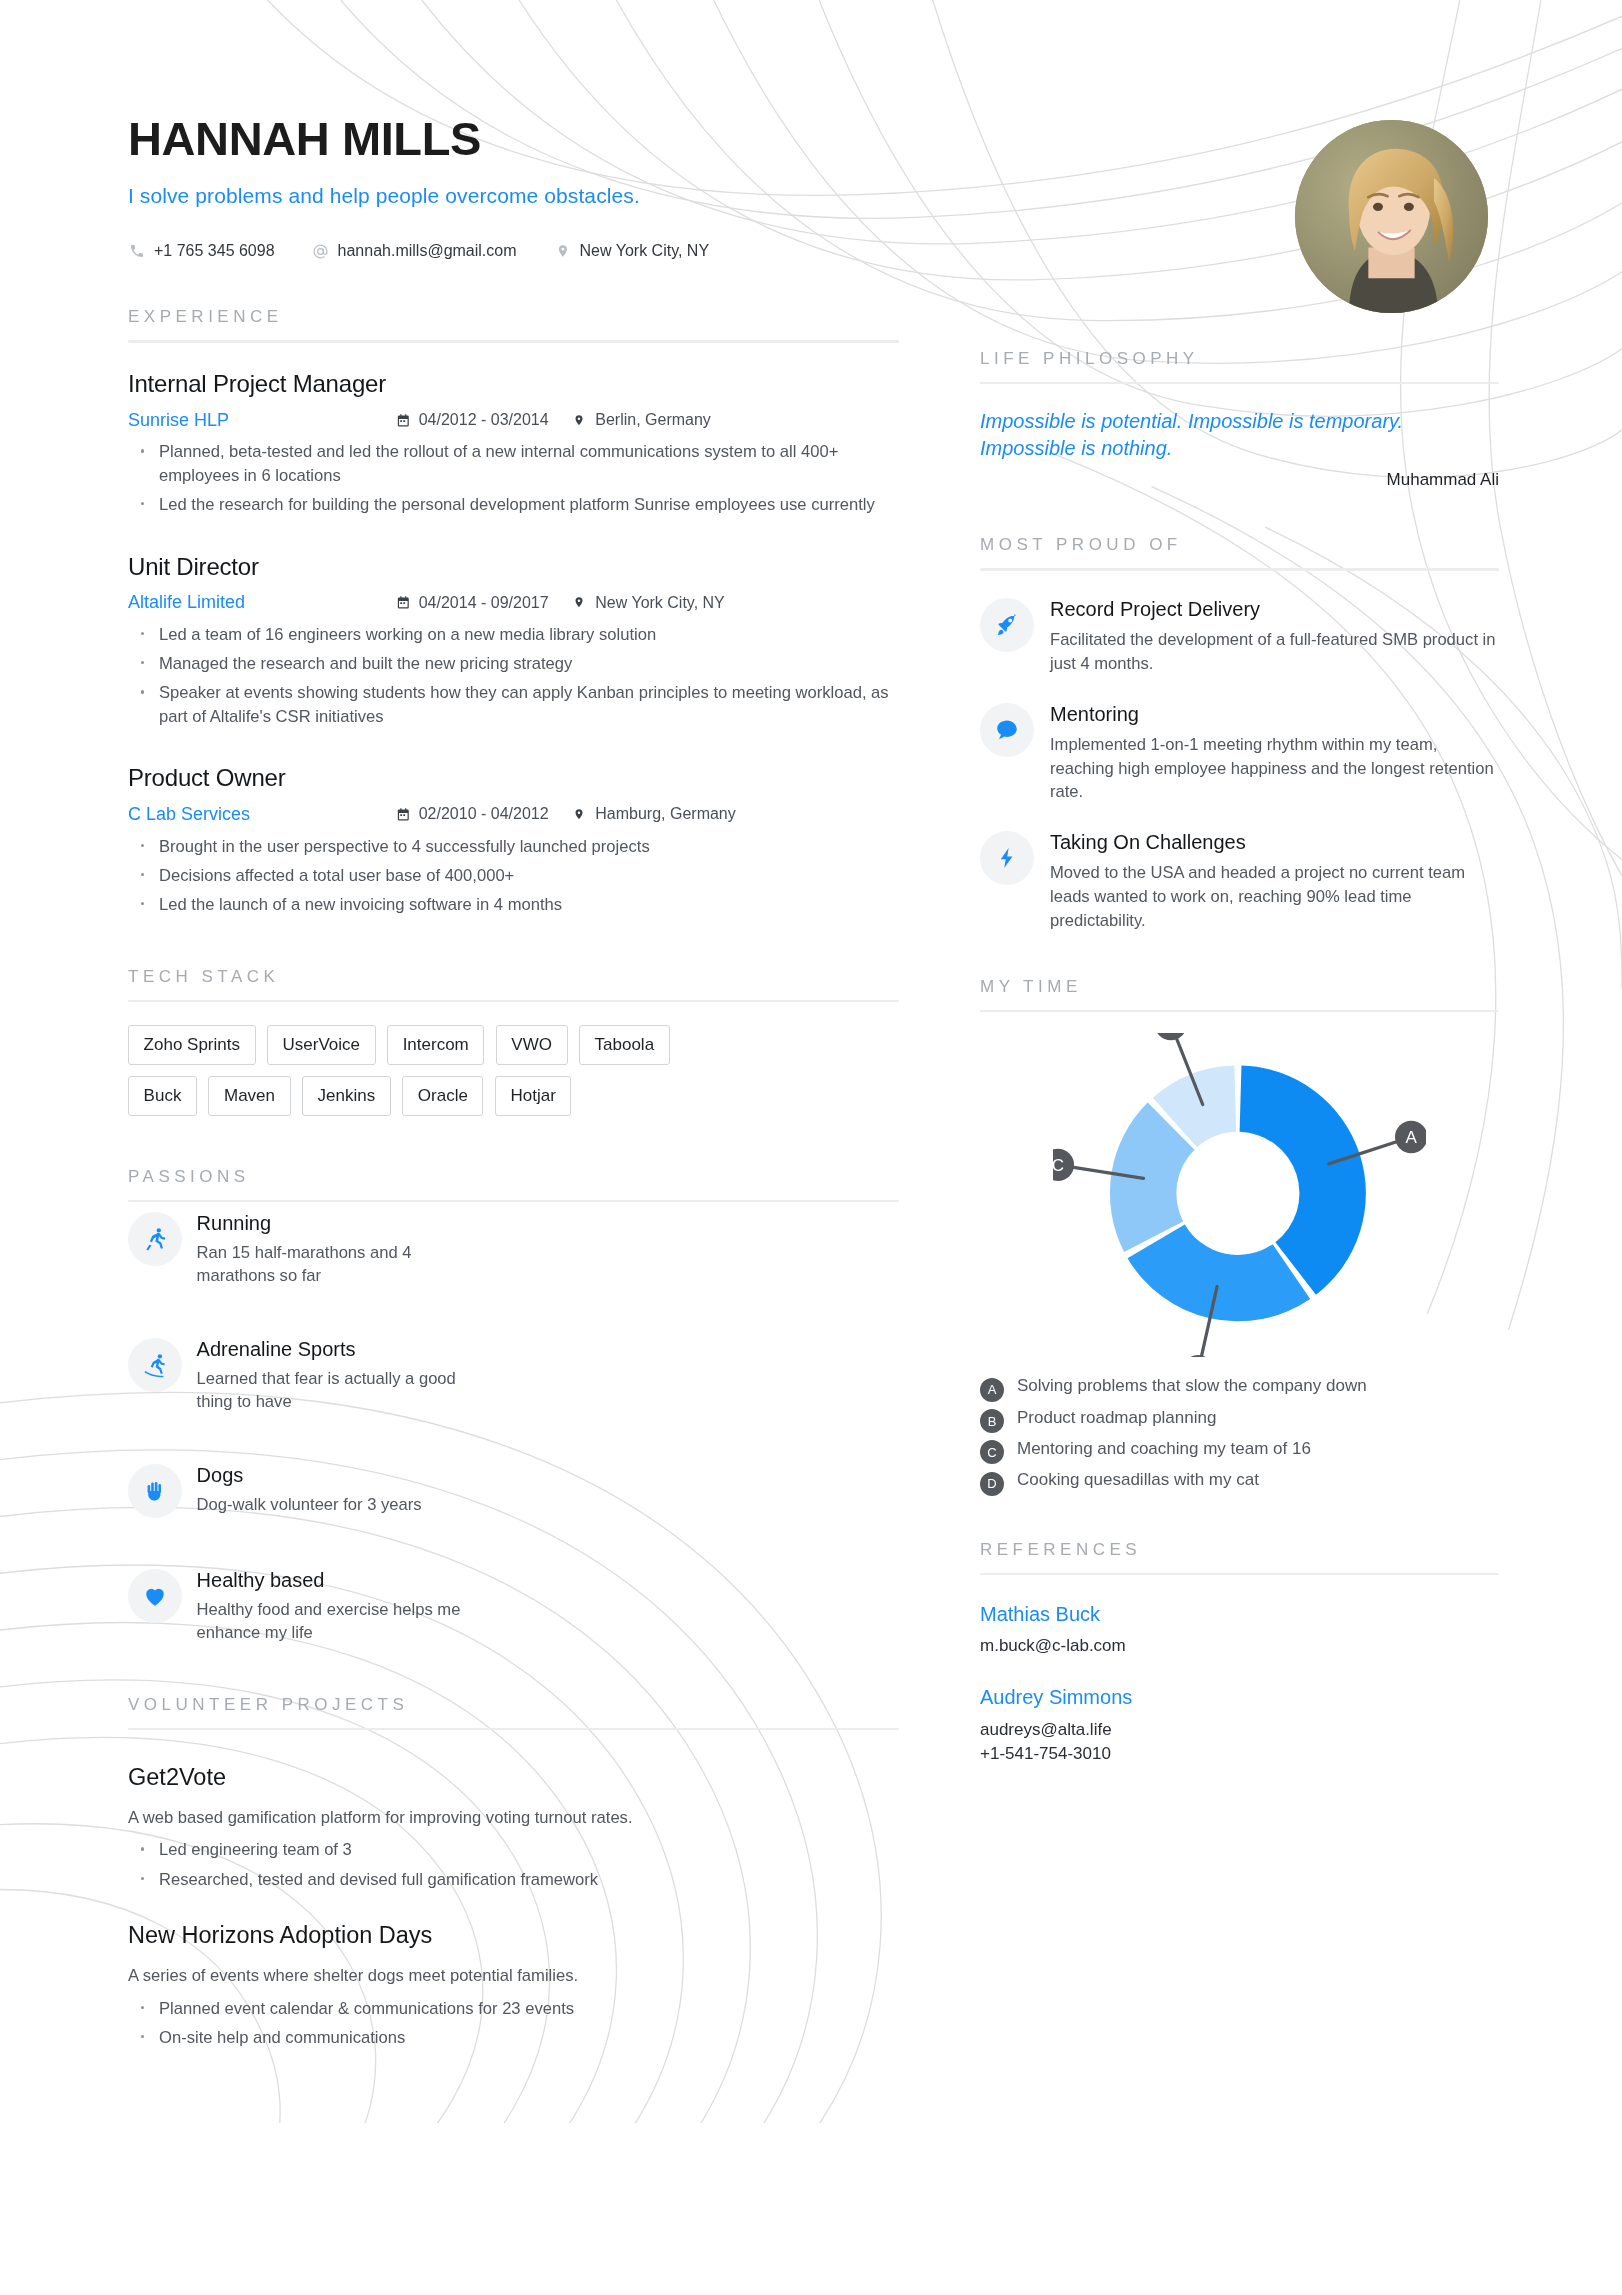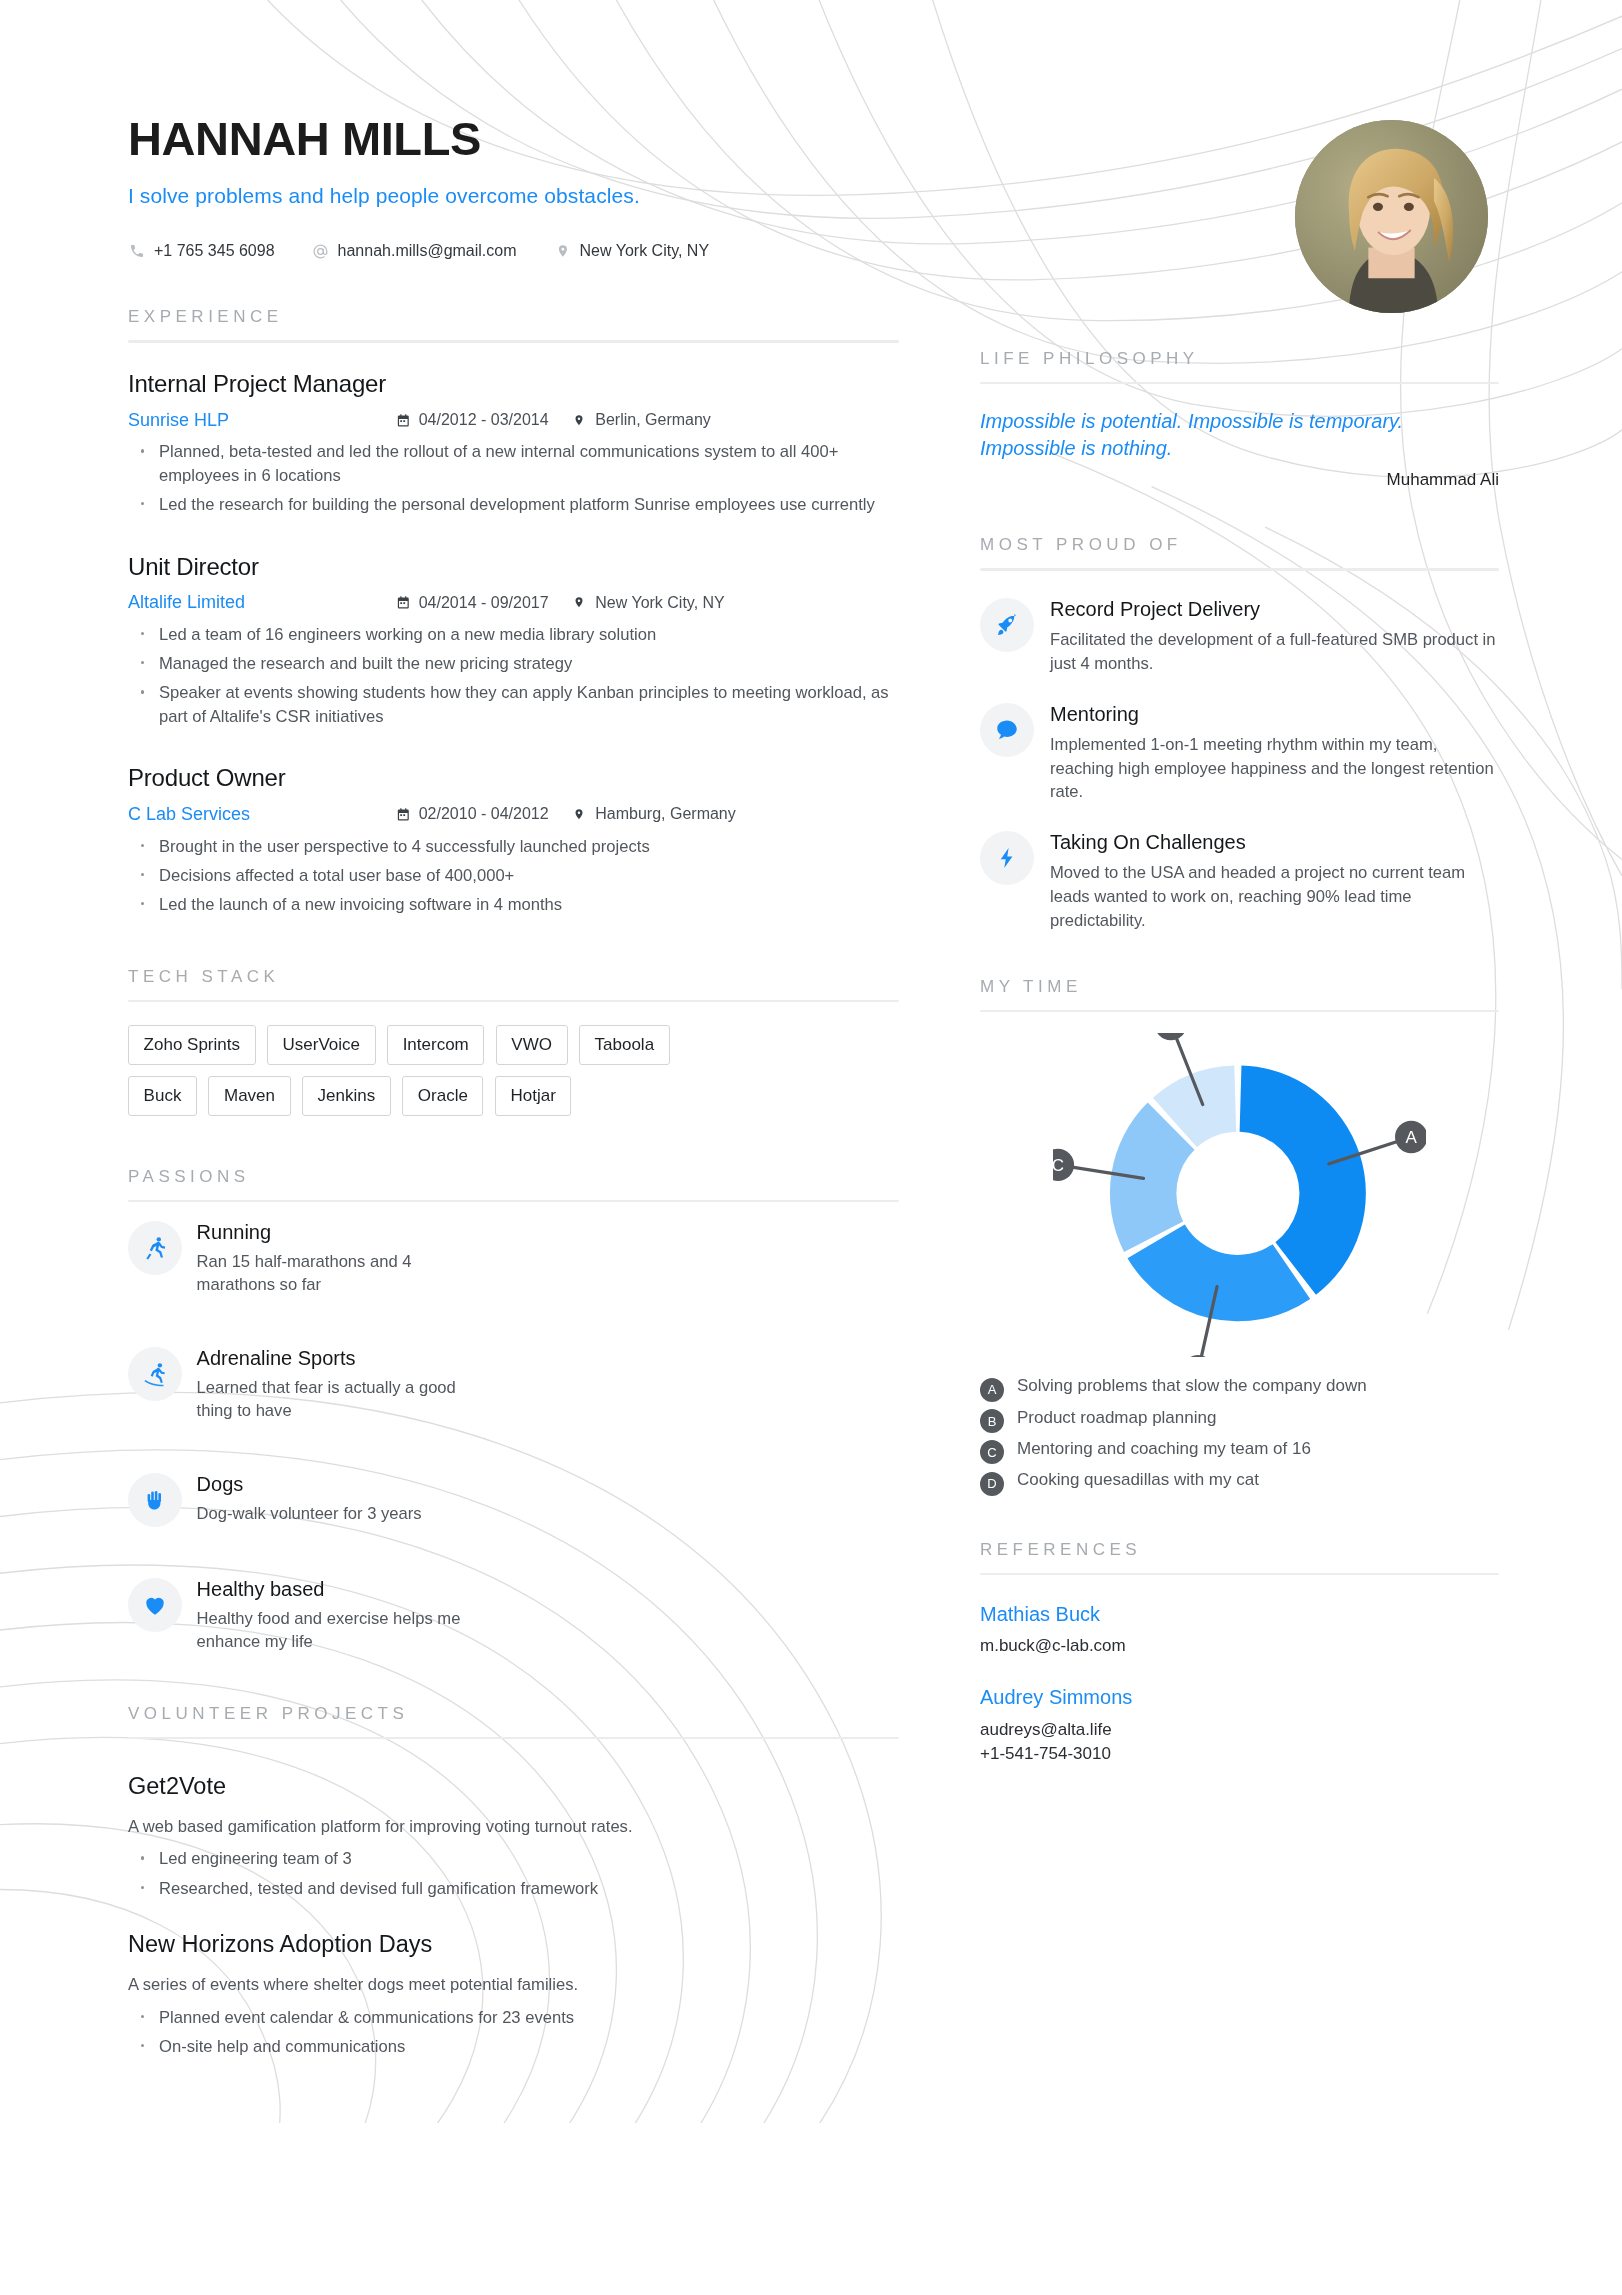--- a/index.html
+++ b/index.html
@@ -62,21 +62,21 @@
   }
 
   
   .tags { display:flex; flex-wrap:wrap; margin-top: 23px; }
   .tag {
     border:1.2px solid #d2d5d8; border-radius:3px; padding: 9px 14.6px;
     font-size:17px; color:#1f2326; margin-right:11.4px; margin-bottom:11.4px; background:#fff;
   }
 
   
-  .passions { display:flex; flex-wrap:wrap; margin-top: 19px; gap: 28px; }
+  .passions { display:flex; flex-wrap:wrap; margin-top: 10px; gap: 28px; }
   .passion { width:50%; display:flex; margin-bottom: 23px; padding-right: 21px; }
   .passion-ico {
     width:54px; height:54px; border-radius:50%; background:#f2f3f5; flex:none;
     display:flex; align-items:center; justify-content:center; margin-right:14.6px; color:#1a8cf5;
   }
   .passion-ico svg { display:block; }
   .passion-title { font-size:20px; color:#15181b; line-height:1.1; }
   .passion-desc { font-size:16.6px; color:#52575d; line-height:1.4; margin-top:6.5px; }
 
   

